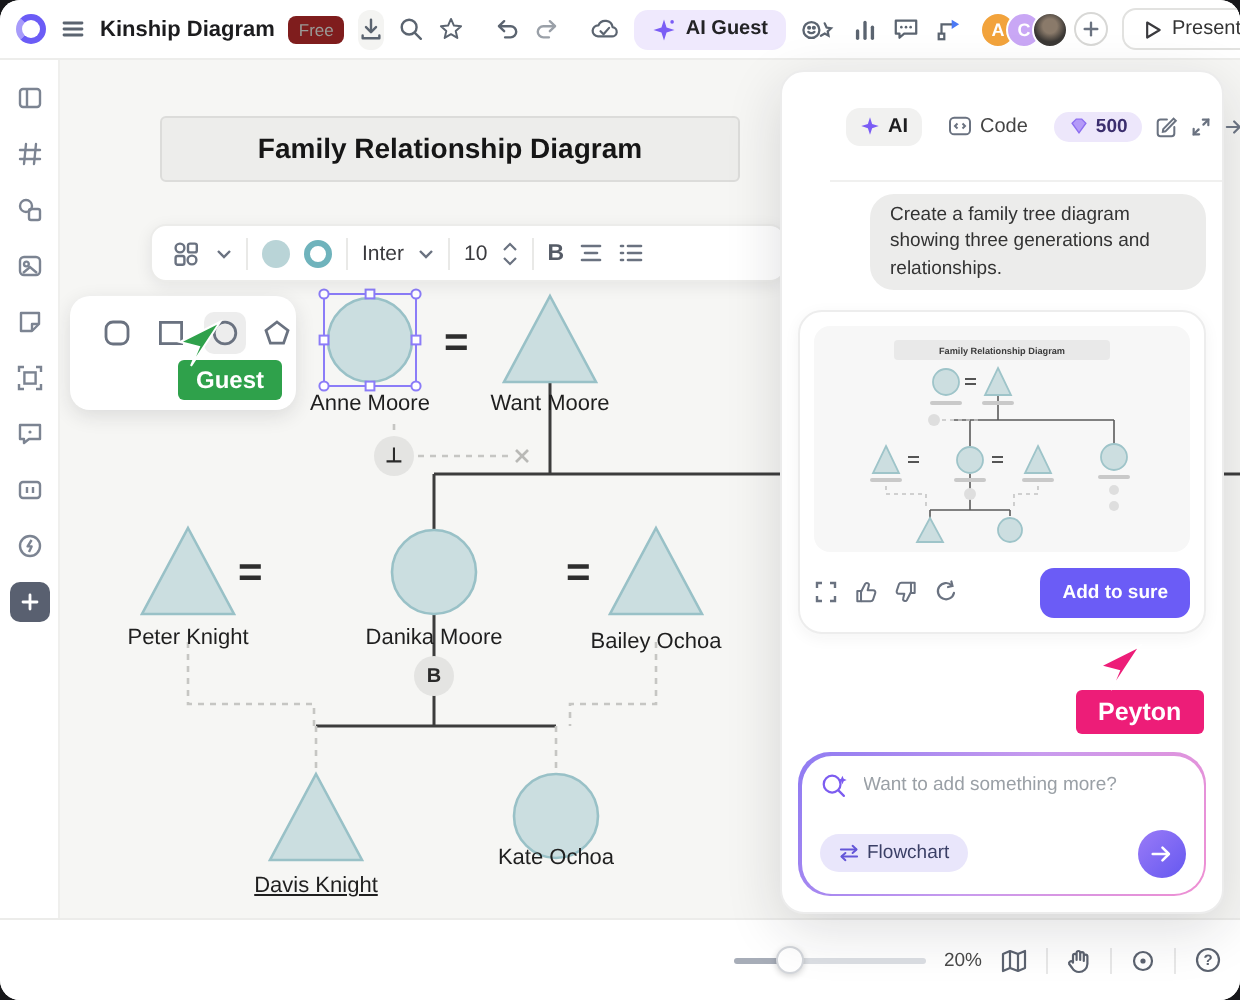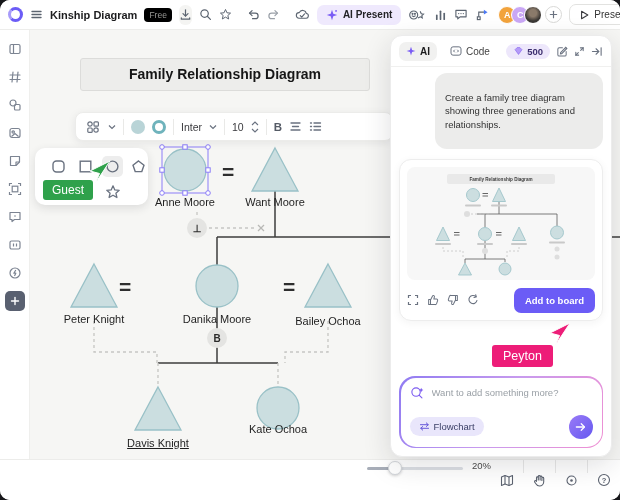--- a/index.html
+++ b/index.html
@@ -5,21 +5,21 @@
   html,body{margin:0;padding:0;background:#17171a;font-family:"Liberation Sans",sans-serif;}
   .app{position:relative;width:620px;height:500px;background:#f6f6f4;border-radius:10px;overflow:hidden;margin:0 auto;}
   .abs{position:absolute;}
   svg{display:block;}
   .icon{display:inline-flex;align-items:center;justify-content:center;flex:0 0 auto;}
 
   
   .topbar{position:absolute;left:0;top:0;width:620px;height:30px;background:#fff;border-bottom:1px solid #ededeb;display:flex;align-items:center;padding:0 8px;box-sizing:border-box;gap:7px;z-index:30;}
   .logo{width:15px;height:15px;border-radius:50%;border:3px solid #6b5cf6;border-left-color:#a79bfa;box-sizing:border-box;}
   .doc-title{font-size:11px;font-weight:bold;color:#1c1c1e;white-space:nowrap;}
-  .free-badge{font-size:8.5px;color:#9a9a97;background:#000000;border-radius:4px;padding:2px 5px;}
+  .free-badge{font-size:8.5px;color:#9a9a97;background:#7f1d1d;border-radius:4px;padding:2px 5px;}
   .tb-btn{width:20px;height:20px;border-radius:6px;display:flex;align-items:center;justify-content:center;background:transparent;border:none;padding:0;cursor:pointer;}
   .tb-btn.boxed{background:#f4f4f2;}
   .vdiv{width:1px;height:15px;background:#e9e9e7;}
   .ai-assist{display:flex;align-items:center;gap:5px;background:#efe9fd;border:none;border-radius:7px;padding:4px 9px;font-size:10px;font-weight:bold;color:#232326;cursor:pointer;white-space:nowrap;}
   .avatars{display:flex;align-items:center;margin-left:2px;}
   .avatar{width:18px;height:18px;border-radius:50%;border:1.5px solid #fff;display:flex;align-items:center;justify-content:center;font-size:9px;font-weight:bold;color:#fff;box-sizing:border-box;}
   .avatar+.avatar{margin-left:-5px;}
   .avatar.a{background:#f2a33c;}
   .avatar.c{background:#c9a7f5;z-index:1;}
   .avatar.photo{background:radial-gradient(circle at 50% 38%,#8a7a6a 28%,#3b3835 62%);z-index:2;}
@@ -42,49 +42,49 @@
   .fmt-size{font-size:10.5px;color:#3a3a3e;}
   .fmt-bold{font-size:11.5px;font-weight:bold;color:#555b66;background:none;border:none;padding:0;cursor:pointer;}
   .shape-toolbar{position:absolute;left:5px;top:118px;width:113px;height:57px;background:#fff;border-radius:10px;box-shadow:0 3px 10px rgba(30,30,40,.12);z-index:6;}
   .shape-slot{position:absolute;width:21px;height:21px;border-radius:5px;display:flex;align-items:center;justify-content:center;border:none;background:transparent;padding:0;cursor:pointer;}
   .shape-slot.active{background:#ededed;}
   .tree-label{position:absolute;transform:translateX(-50%);font-size:11px;font-weight:500;color:#1f1f1f;white-space:nowrap;z-index:2;}
   .eq{position:absolute;font-size:21px;font-weight:bold;color:#2e2e2e;z-index:2;}
   .tree-badge{position:absolute;width:20px;height:20px;border-radius:50%;background:#e4e4e2;display:flex;align-items:center;justify-content:center;font-size:10px;font-weight:bold;color:#2a2a2a;z-index:2;}
 
   
-  .cursor-label{position:absolute;color:#fff;font-weight:normal;border-radius:3px;z-index:45;}
+  .cursor-label{position:absolute;color:#fff;font-weight:bold;border-radius:3px;z-index:45;margin-left:46px;}
   .guest-label{left:13px;top:150px;font-size:12px;padding:3px 9px;background:#2fa14b;}
   .peyton-label{left:492px;top:345px;font-size:12.5px;padding:4px 11px;background:#ed1d78;z-index:45;}
 
   
   .panel{position:absolute;left:390px;top:35px;width:222px;height:422px;background:#fff;border:1px solid #ececec;border-radius:12px;box-shadow:0 8px 28px rgba(25,25,35,.14);box-sizing:border-box;z-index:35;}
-  .panel-head{display:flex;align-items:center;gap:6px;height:30px;padding:0 8px;border-bottom:1px solid #f0f0ef;}
+  .panel-head{display:flex;align-items:center;gap:6px;height:30px;padding:12px 8px;border-bottom:1px solid #f0f0ef;margin-left:24px;}
   .tab{display:flex;align-items:center;gap:4px;border:none;background:transparent;border-radius:7px;padding:4px 7px;font-size:10px;color:#444;cursor:pointer;}
   .tab.active{background:#f1f1f0;font-weight:bold;color:#1d1d1f;}
   .credits{display:flex;align-items:center;gap:3px;background:#ede7fb;border-radius:9px;padding:2px 7px;font-size:9.5px;font-weight:bold;color:#3b2e6e;margin-left:auto;}
   .ph-ico{background:none;border:none;padding:0;cursor:pointer;display:flex;}
   .panel-intro{font-size:9px;color:#3c3c3c;margin:10px 8px 6px;white-space:nowrap;}
-  .user-bubble{margin:6px 8px 0 44px;background:#ececeb;border-radius:12px;padding:18px 10px;font-size:9.5px;color:#333;line-height:1.4;}
+  .user-bubble{margin:6px 8px 0 44px;background:#ececeb;border-radius:12px;padding:4px 10px;font-size:9.5px;color:#333;line-height:1.4;}
   .ai-card{margin:10px 8px 0;border:1px solid #ededed;border-radius:12px;padding:7px;background:#fff;box-shadow:0 2px 8px rgba(30,30,40,.05);}
   .preview{background:#f7f7f7;border-radius:8px;height:113px;overflow:hidden;}
   .card-foot{display:flex;align-items:center;gap:8px;margin-top:8px;}
   .add-board{margin-left:auto;background:#6b5cf6;color:#fff;border:none;border-radius:7px;font-size:9.5px;font-weight:bold;padding:7px 11px;cursor:pointer;}
   .prompt-wrap{position:absolute;left:8px;right:8px;bottom:8px;height:72px;border-radius:16px;padding:1.5px;background:linear-gradient(120deg,#8f7bf2,#c89bee,#ef8fd2);box-sizing:border-box;}
   .prompt-inner{background:#fff;border-radius:15px;height:100%;box-sizing:border-box;padding:8px 9px;display:flex;flex-direction:column;justify-content:space-between;}
   .prompt-row1{display:flex;align-items:center;gap:6px;}
   .prompt-input{border:none;outline:none;font-size:9.5px;color:#333;flex:1;font-family:"Liberation Sans",sans-serif;background:transparent;}
   .prompt-input::placeholder{color:#9aa0a6;}
   .prompt-row2{display:flex;align-items:center;}
   .chip{display:flex;align-items:center;gap:4px;background:#e9e6fb;border:none;border-radius:11px;padding:4px 9px;font-size:9.5px;color:#3a3f66;cursor:pointer;}
   .send-btn{margin-left:auto;width:24px;height:24px;border-radius:50%;border:none;background:linear-gradient(135deg,#9a7bf7,#6558f0);display:flex;align-items:center;justify-content:center;cursor:pointer;padding:0;}
 
   
   .statusbar{position:absolute;left:0;bottom:0;width:620px;height:40px;background:#fff;border-top:1px solid #ececea;z-index:30;}
-  .status-right{position:absolute;right:9px;top:0;height:100%;display:flex;gap:9px;}
+  .status-right{position:absolute;right:9px;top:0;height:100%;display:flex;align-items:center;gap:9px;}
   .slider{position:relative;width:96px;height:16px;cursor:pointer;}
   .slider .track-a{position:absolute;left:0;top:7px;width:28px;height:2.5px;background:#a7adb8;border-radius:2px;}
   .slider .track-b{position:absolute;left:28px;top:7px;width:68px;height:2.5px;background:#dcdfe4;border-radius:2px;}
   .slider .knob{position:absolute;left:21px;top:1px;width:14px;height:14px;border-radius:50%;background:#fff;border:1px solid #d3d6db;box-shadow:0 1px 3px rgba(0,0,0,.18);box-sizing:border-box;}
   .zoom-pct{font-size:9.5px;color:#4a4a4a;}
   .st-div{width:1px;height:13px;background:#e8e8e8;}
   .st-btn{background:none;border:none;padding:0;cursor:pointer;display:flex;}
 </style>
 </head>
 <body>
@@ -166,21 +166,21 @@
           </svg>
       </span>
     </button>
     <button class="ai-assist">
       <span class="icon">
         <svg width="12" height="12" viewBox="0 0 16 16">
             <path d="M8,1 L9.7,6.3 L15,8 L9.7,9.7 L8,15 L6.3,9.7 L1,8 L6.3,6.3 Z" fill="#7a5cf5"></path>
             <circle cx="13.4" cy="2.6" r="1.2" fill="#7a5cf5"></circle>
           </svg>
       </span>
-      <span>AI Present</span>
+      <span>AI Guest</span>
     </button>
     <button class="tb-btn">
       <span class="icon">
         <svg width="19" height="14" viewBox="0 0 20 14">
             <g stroke="#5b6470" stroke-width="1.2" fill="none" stroke-linecap="round">
               <circle cx="6" cy="7" r="4.2"></circle>
               <path d="M4.4,8 a2.2,2.2 0 0 0 3.2,0"></path>
               <circle cx="4.8" cy="5.8" r="0.5" fill="#5b6470"></circle>
               <circle cx="7.3" cy="5.8" r="0.5" fill="#5b6470"></circle>
               <path d="M13,3.5 l1,2.2 2.3,0.4 -1.7,1.6 0.4,2.3 -2,-1.1 -2,1.1"></path>
@@ -687,21 +687,21 @@
         <button class="ph-ico">
             <span class="icon">
               <svg width="12" height="12" viewBox="0 0 13 13">
                 <g stroke="#6a7280" stroke-width="1.2" fill="none" stroke-linecap="round">
                   <path d="M10.8,7 a4.4,4.4 0 1 1 -1.2,-4.1"></path>
                   <polyline points="9.4,0.8 10,3.2 7.6,3.8"></polyline>
                 </g>
               </svg>
             </span>
           </button>
-        <button class="add-board">Add to board</button>
+        <button class="add-board">Add to sure</button>
       </div>
     </div>
 
     <div class="prompt-wrap">
       <div class="prompt-inner">
         <div class="prompt-row1">
           <span class="icon">
               <svg width="14" height="14" viewBox="0 0 15 15">
                 <g stroke="#7c5cf0" stroke-width="1.2" fill="none" stroke-linecap="round">
                   <circle cx="6.5" cy="6.5" r="4.5"></circle>

